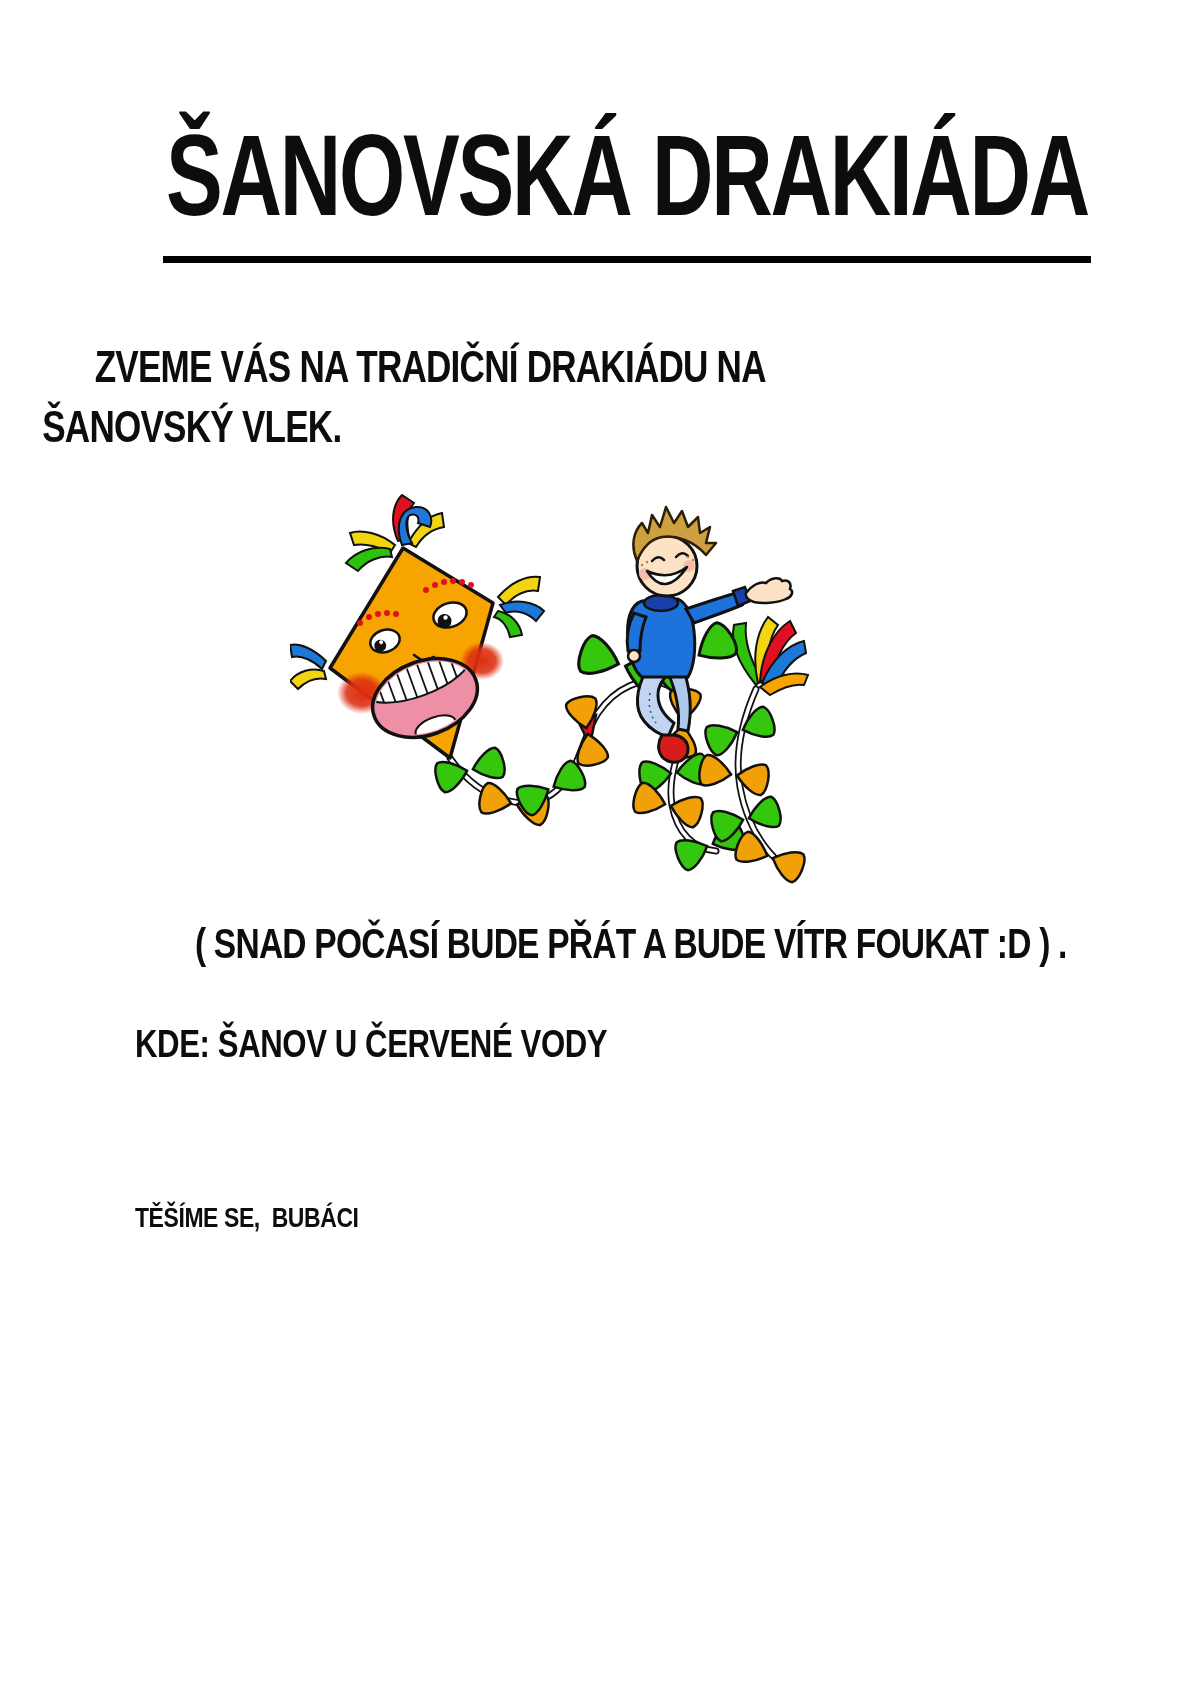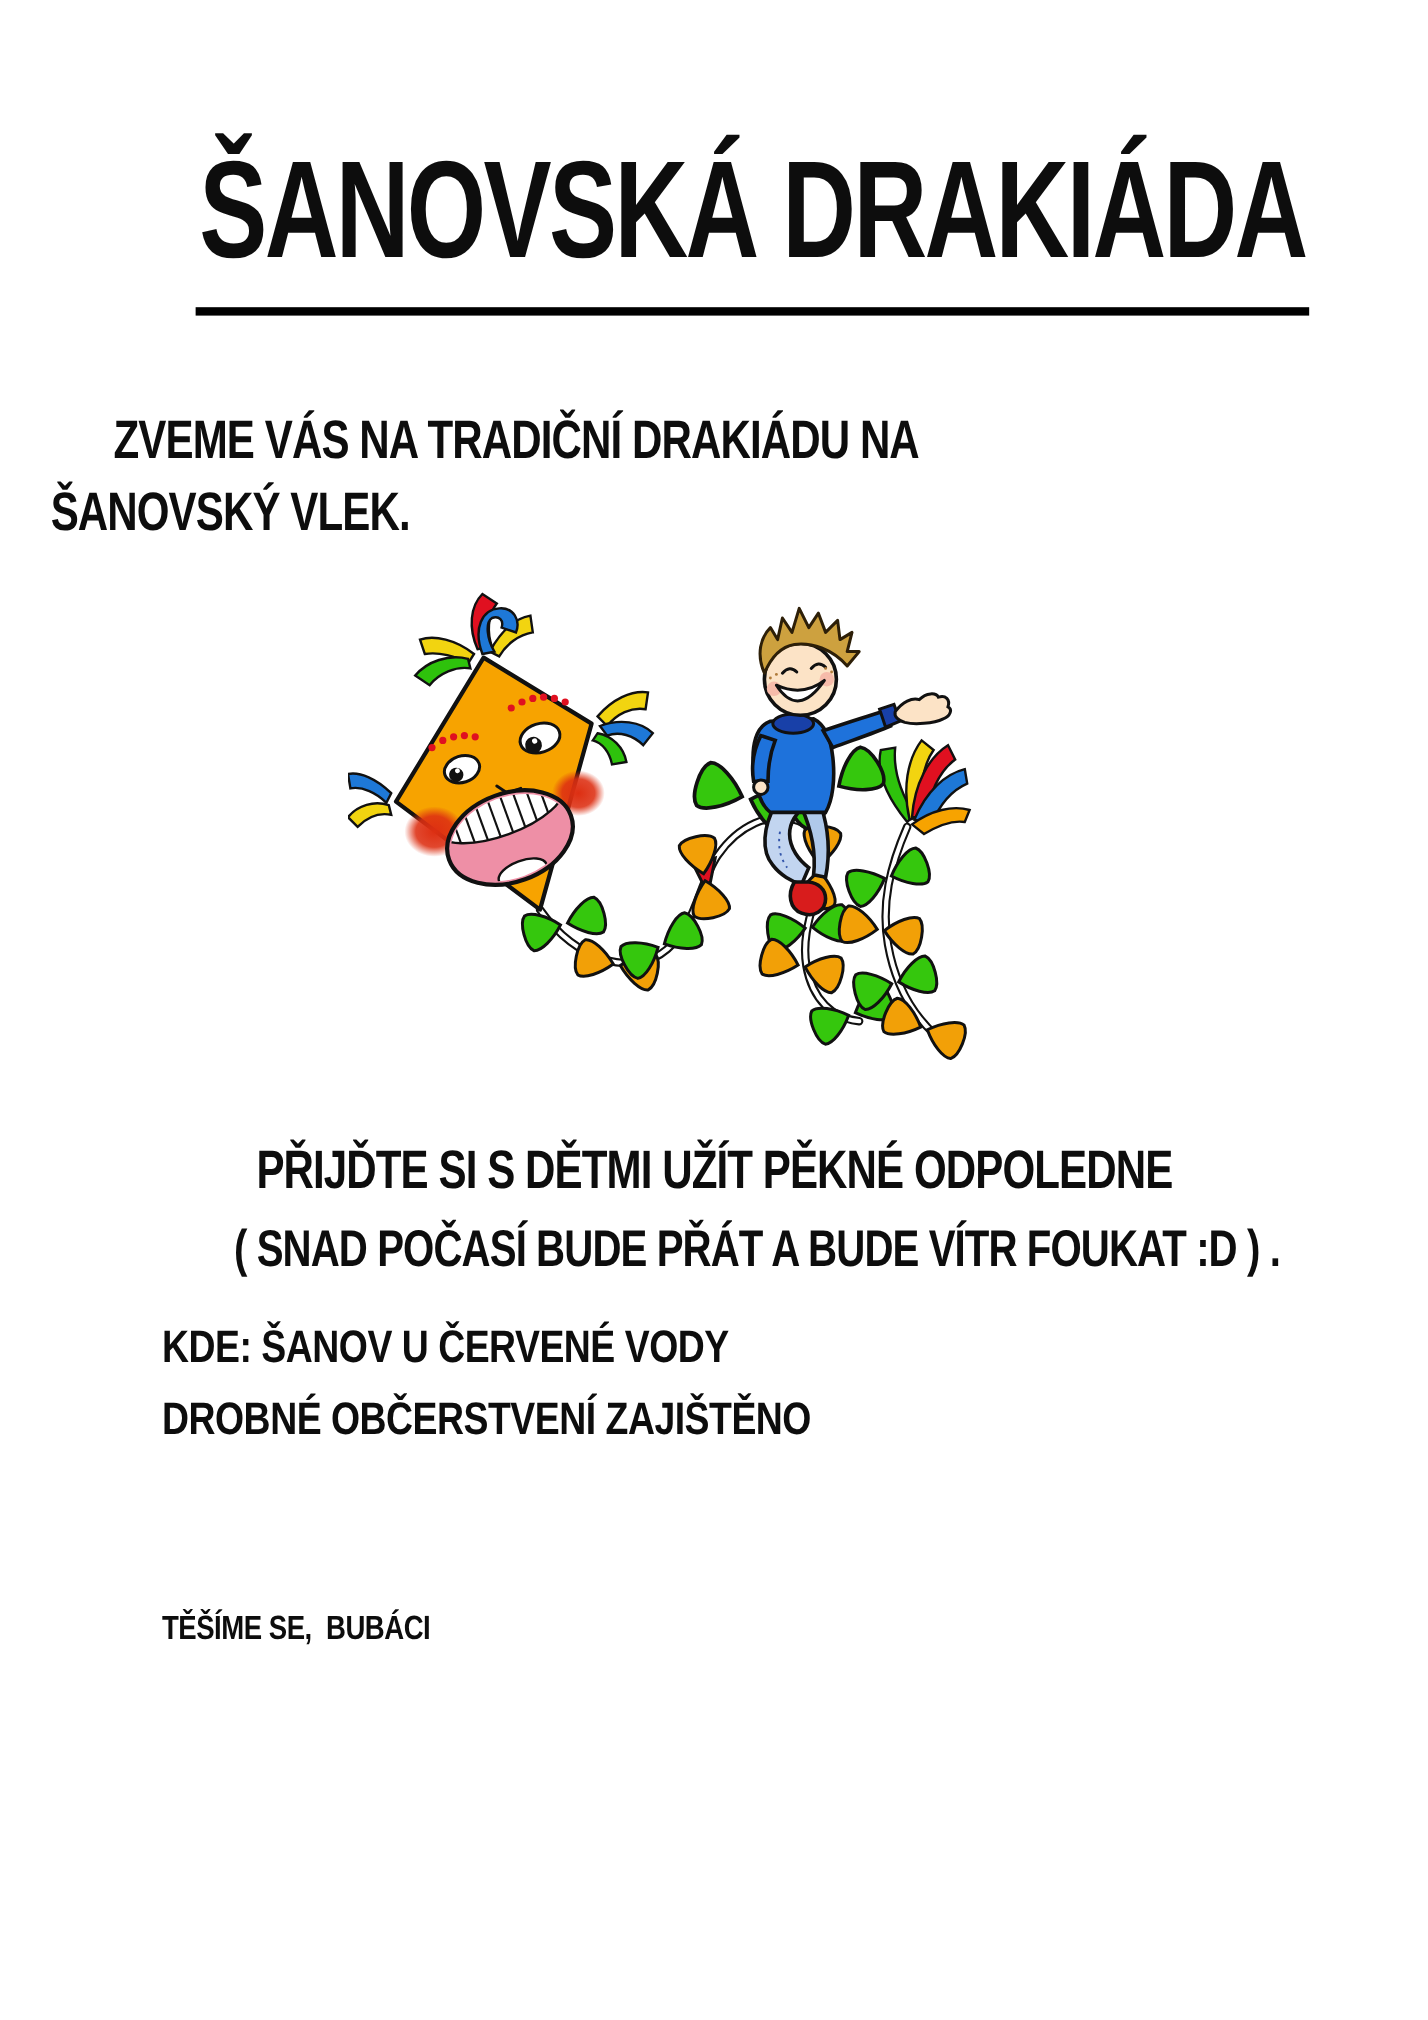--- a/index.html
+++ b/index.html
@@ -34,21 +34,21 @@
   .art{width:520px;height:450px;margin:-4px 0 0 290px;}
   .art svg{display:block;width:520px;height:450px;}
   p.tagline{
     margin:46px 0 0 0;text-align:center;
     font-size:45px;line-height:1.15;letter-spacing:-1px;
   }
   p.note{
     margin:16px 0 0 0;text-align:right;
     font-size:43px;line-height:1.15;letter-spacing:-1px;
   }
-  .details{margin:38px 0 0 135px;}
+  .details{margin:56px 0 0 135px;}
   .details p{margin:0 0 22px 0;font-size:38px;line-height:38px;letter-spacing:-0.5px;}
   p.closing{margin:136px 0 0 135px;font-size:28px;line-height:38px;letter-spacing:-0.5px;}
 </style>
 </head>
 <body>
 
 <div class="page">
 
   <h1 class="title"><span class="cx">ŠANOVSKÁ DRAKIÁDA</span></h1>
 
@@ -196,23 +196,21 @@
             <circle cx="352" cy="112" r="1.2"></circle>
             <circle cx="357" cy="109" r="1.2"></circle>
             <circle cx="398" cy="104" r="1.2"></circle>
             <circle cx="403" cy="107" r="1.2"></circle>
           </g>
         <path d="M357,118 Q375,146 397,114 Q379,128 357,118 Z" fill="#ffffff" stroke="#111111" stroke-width="2.5" stroke-linejoin="round"></path>
       </g>
     </svg>
   </div>
 
-  <p class="tagline"><span class="cx">PŘIJĎTE SI S DĚTMI UŽÍT PĚKNÉ ODPOLEDNE</span></p>
   <p class="note"><span class="cx">( SNAD POČASÍ BUDE PŘÁT A BUDE VÍTR FOUKAT :D ) .</span></p>
 
   <div class="details">
     <p><span class="cx left">KDE: ŠANOV U ČERVENÉ VODY</span></p>
-    <p><span class="cx left">DROBNÉ OBČERSTVENÍ ZAJIŠTĚNO</span></p>
   </div>
 
   <p class="closing"><span class="cx left">TĚŠÍME SE,  BUBÁCI</span></p>
 
 </div>
 
 </body></html>

